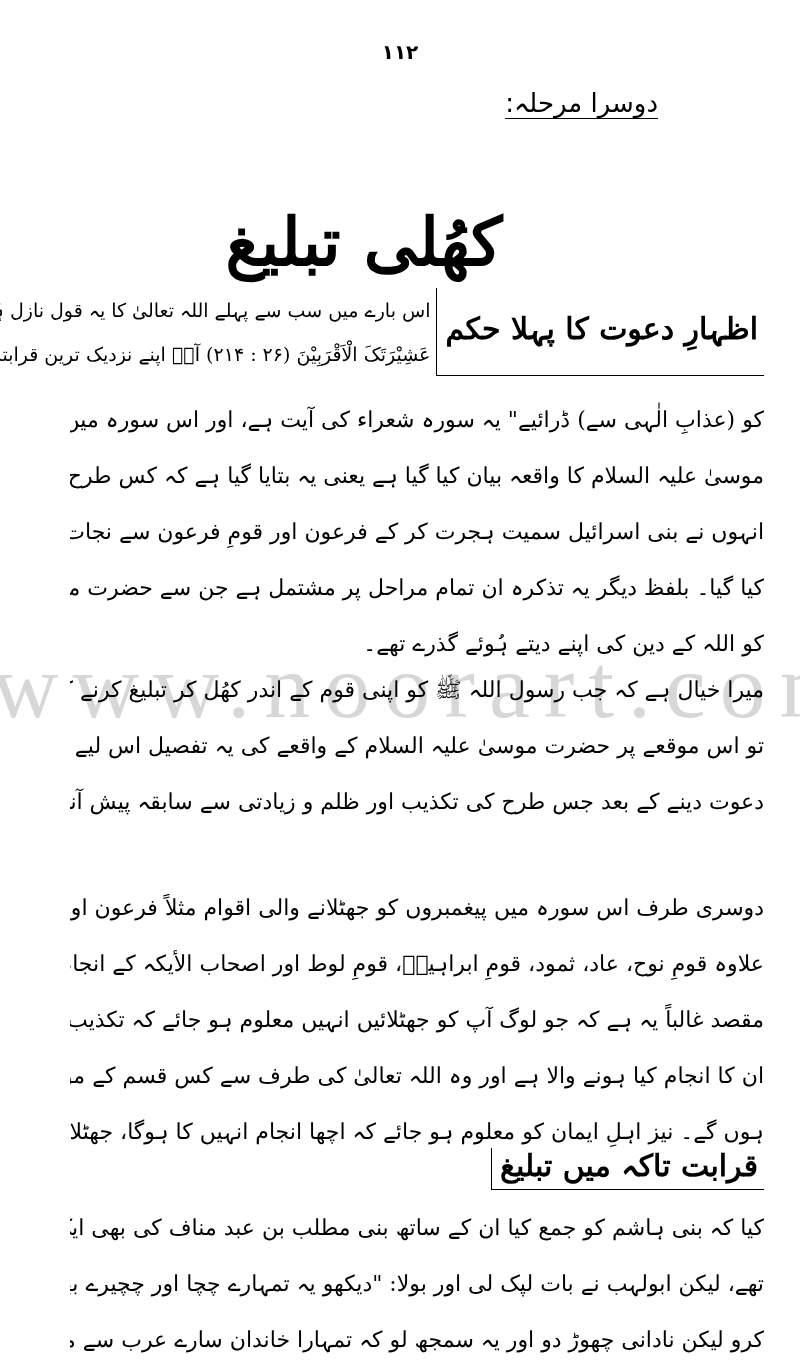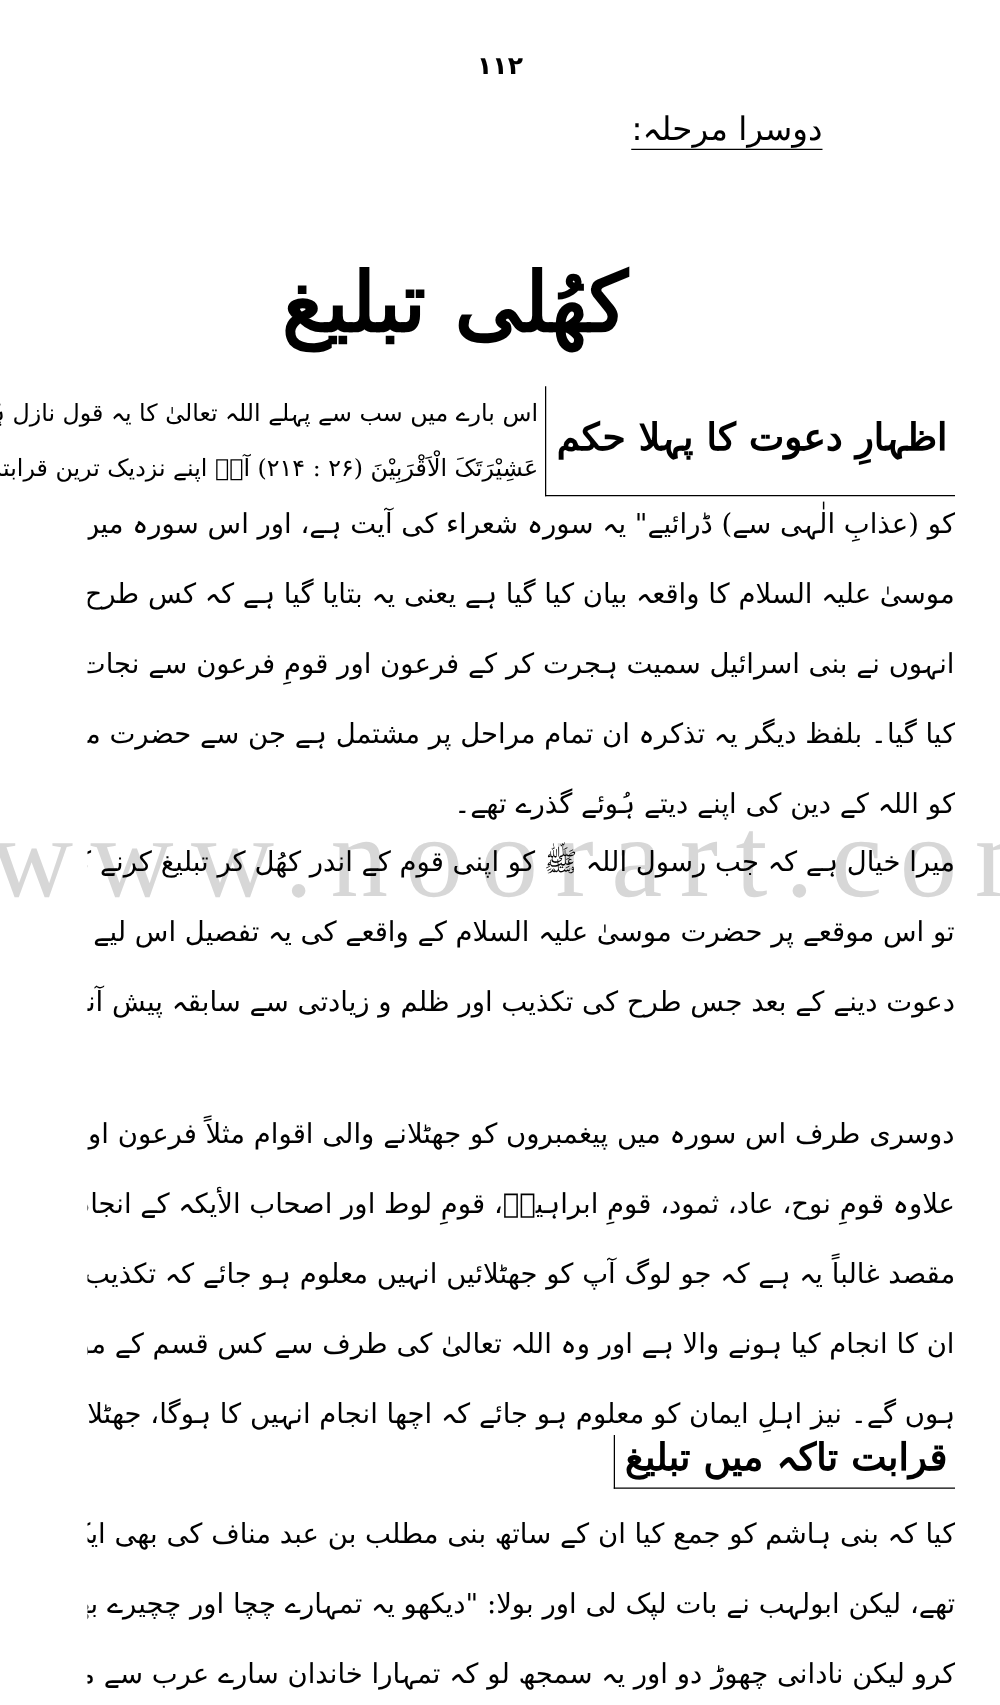--- a/index.html
+++ b/index.html
@@ -47,21 +47,21 @@
 <body>
 
 <div class="watermark">www.noorart.com</div>
 
 <div class="page-number">۱۱۲</div>
 
 <div class="stage-label">دوسرا مرحلہ:</div>
 
 <div class="main-title">کھُلی تبلیغ</div>
 
-<div class="section-row" style="top:309px;">
+<div class="section-row" style="top:288px;">
   <div class="side-heading">اظہارِ دعوت کا پہلا حکم</div>
   <div class="side-lines">
     <span class="line">اس بارے میں سب سے پہلے اللہ تعالیٰ کا یہ قول نازل ہُوا وَاَنْذِرْ</span>
     <span class="line">عَشِیْرَتَکَ الْاَقْرَبِیْنَ (۲۶ : ۲۱۴) آپؐ اپنے نزدیک ترین قرابتداروں</span>
   </div>
 </div>
 
 <div class="body-text" style="top:392px;">
   <span class="line">کو (عذابِ الٰہی سے) ڈرائیے" یہ سورہ شعراء کی آیت ہے، اور اس سورہ میں سب سے پہلے حضرت</span>
   <span class="line">موسیٰ علیہ السلام کا واقعہ بیان کیا گیا ہے یعنی یہ بتایا گیا ہے کہ کس طرح حضرت موسیٰ علیہ السلام کی نبوت کا آغاز ہُوا، پھر آخر میں</span>

